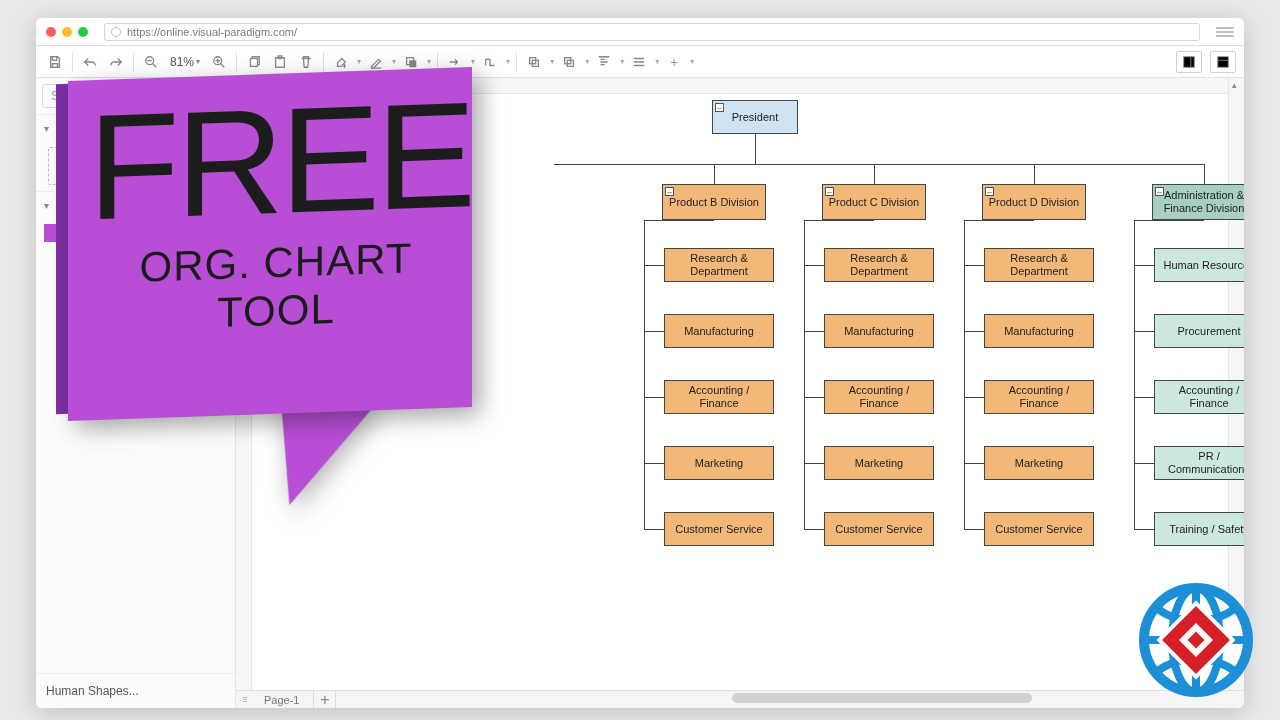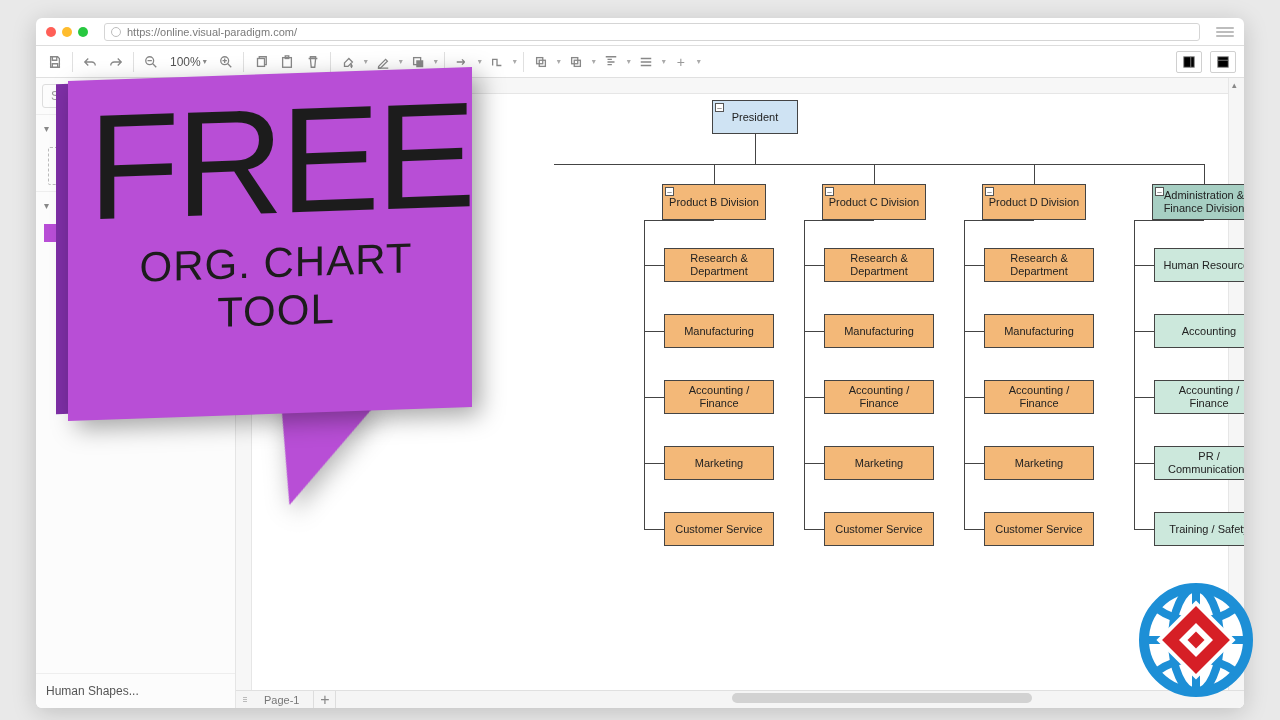--- a/index.html
+++ b/index.html
@@ -116,21 +116,21 @@
         </svg>
       </div>
     <div class="sep"></div>
     <div class="tb">
         <svg viewBox="0 0 16 16">
           <circle cx="6.5" cy="6.5" r="4.5"></circle>
           <path d="M10 10l4 4M4 6.5h5"></path>
         </svg>
       </div>
     <div class="zoom">
-      <span>100%</span>
+      <span>81%</span>
       <span class="chev">▾</span>
     </div>
     <div class="tb">
         <svg viewBox="0 0 16 16">
           <circle cx="6.5" cy="6.5" r="4.5"></circle>
           <path d="M10 10l4 4M4 6.5h5M6.5 4v5"></path>
         </svg>
       </div>
     <div class="sep"></div>
     <div class="tb">
@@ -302,21 +302,21 @@
           <div class="box" style="left: 732px; top: 352px; width: 110px; height: 34px; background: rgb(243, 184, 120);">Marketing</div>
           <div class="wire h" style="left: 712px; top: 435px; width: 20px;"></div>
           <div class="box" style="left: 732px; top: 418px; width: 110px; height: 34px; background: rgb(243, 184, 120);">Customer Service</div>
           <div class="wire v" style="left: 952px; top: 70px; height: 20px;"></div>
           <div class="box" style="left: 900px; top: 90px; width: 104px; height: 36px; background: rgb(167, 207, 195);">Administration &amp; Finance Division<div class="minus">–</div></div>
           <div class="wire v" style="left: 882px; top: 126px; height: 309px;"></div>
           <div class="wire h" style="left: 882px; top: 126px; width: 70px;"></div>
           <div class="wire h" style="left: 882px; top: 171px; width: 20px;"></div>
           <div class="box" style="left: 902px; top: 154px; width: 110px; height: 34px; background: rgb(204, 232, 220);">Human Resources</div>
           <div class="wire h" style="left: 882px; top: 237px; width: 20px;"></div>
-          <div class="box" style="left: 902px; top: 220px; width: 110px; height: 34px; background: rgb(204, 232, 220);">Accounting</div>
+          <div class="box" style="left: 902px; top: 220px; width: 110px; height: 34px; background: rgb(204, 232, 220);">Procurement</div>
           <div class="wire h" style="left: 882px; top: 303px; width: 20px;"></div>
           <div class="box" style="left: 902px; top: 286px; width: 110px; height: 34px; background: rgb(204, 232, 220);">Accounting / Finance</div>
           <div class="wire h" style="left: 882px; top: 369px; width: 20px;"></div>
           <div class="box" style="left: 902px; top: 352px; width: 110px; height: 34px; background: rgb(204, 232, 220);">PR / Communications</div>
           <div class="wire h" style="left: 882px; top: 435px; width: 20px;"></div>
           <div class="box" style="left: 902px; top: 418px; width: 110px; height: 34px; background: rgb(204, 232, 220);">Training / Safety</div>
         </div>
 
       <div class="statusbar">
         <div class="page-tabs">

